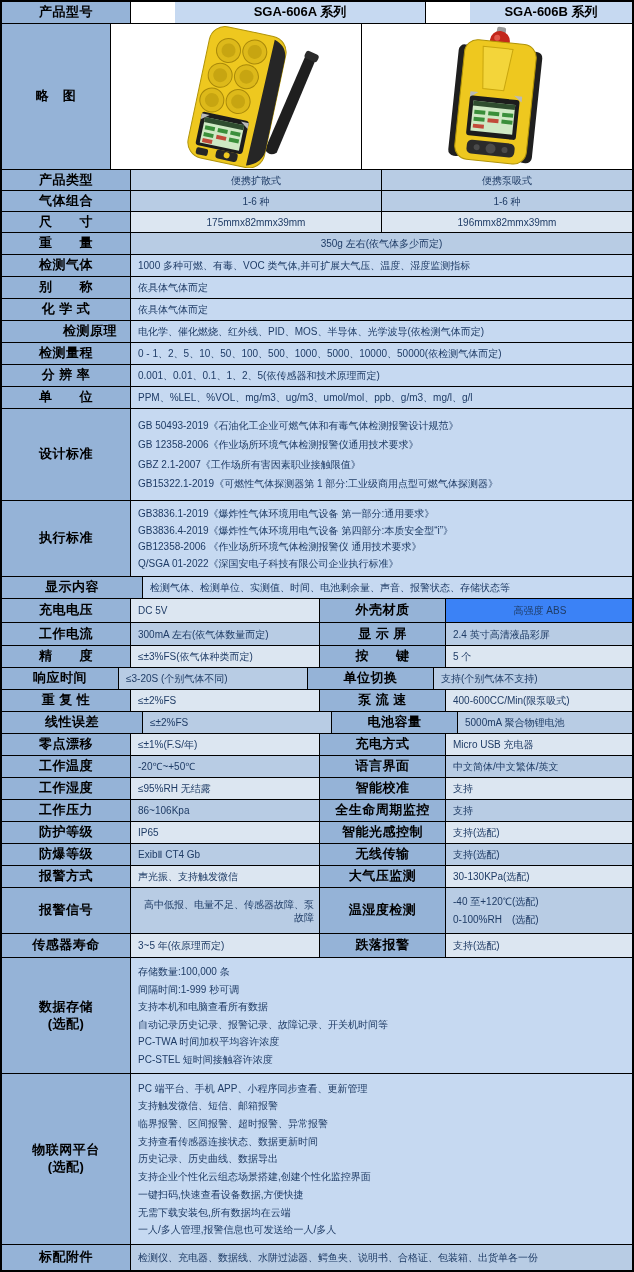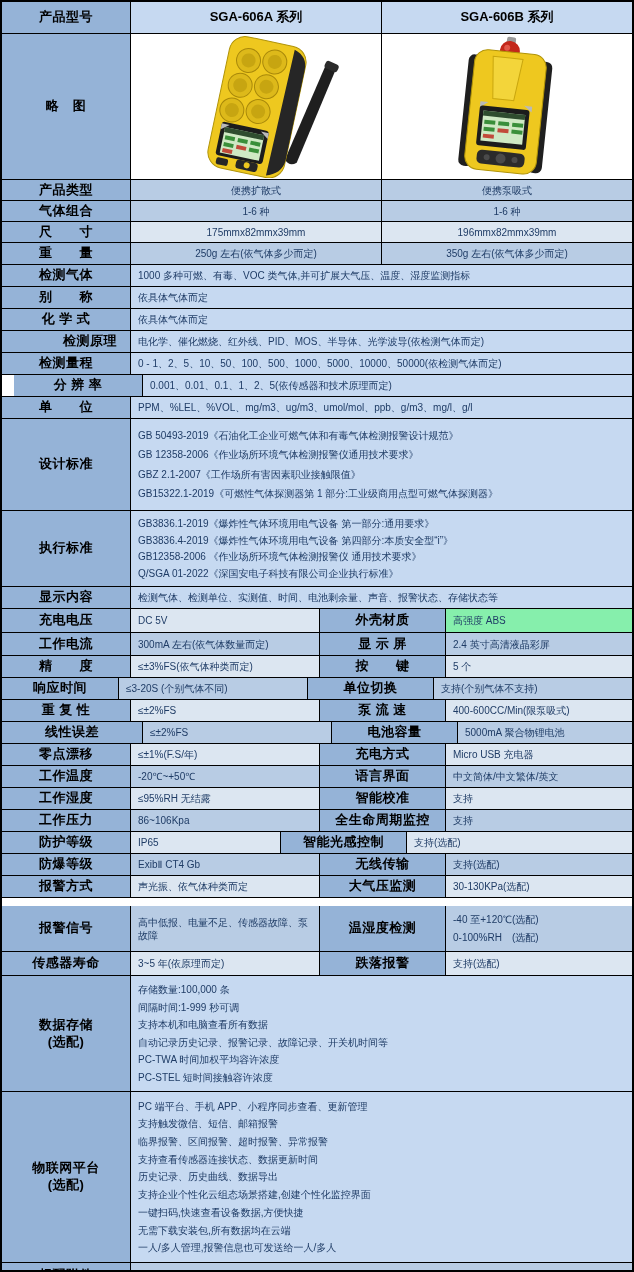--- a/index.html
+++ b/index.html
@@ -20,40 +20,40 @@
   .lab{
     font-weight:bold;color:#000;font-size:13px;line-height:1.3;
     flex-direction:column;text-align:center;letter-spacing:0.5px;
   }
   .val{color:#1f3c66;font-size:10px;line-height:1.3;text-align:center;padding:0 3px;}
   .val.bold{font-weight:bold;color:#000;font-size:13px;}
   .val.left{justify-content:flex-start;text-align:left;padding-left:7px;padding-right:5px;}
   .val.lines{flex-direction:column;align-items:stretch;justify-content:space-evenly;
     padding:3px 4px 3px 7px;text-align:left;}
   .val.lines .ln{white-space:nowrap;overflow:hidden;}
-  .val.wrap{white-space:normal;}
+  .val.wrap{white-space:normal;text-align:right;}
   .imgcell{background:#fff;}
 </style>
 </head>
 <body>
 
 <div class="spec">
-    <div class="row" style="height: 32px;">
+    <div class="row" style="height: 22px; gap: 44px;">
       <div class="cell lab" style="width: 129px; flex: 0 0 auto; background: rgb(149, 179, 215);">
         <span>产品型号</span>
       </div>
       <div class="cell val bold" style="width: 251px; flex: 0 0 auto; background: rgb(198, 217, 241);">
         <span>SGA-606A 系列</span>
       </div>
       <div class="cell val bold" style="flex: 1 1 0%; background: rgb(198, 217, 241);">
         <span>SGA-606B 系列</span>
       </div>
     </div>
     <div class="row" style="height: 146px;">
-      <div class="cell lab" style="width: 129px; flex: 0 0 auto; background: rgb(149, 179, 215);">
+      <div class="cell lab" style="width: 109px; flex: 0 0 auto; background: rgb(149, 179, 215);">
         <span>略　图</span>
       </div>
       <div class="cell imgcell" style="width: 251px; flex: 0 0 auto;">
   <svg width="240" height="142" viewBox="0 0 240 142">
     <g transform="rotate(12 120 71)">
       <g transform="rotate(13 172 70)">
         <path d="M167 14 q6 -5 11 0 l4 102 q-5 7 -12 2 z" fill="#1f1f1f"></path>
         <rect x="166" y="10" width="14" height="8" rx="3" fill="#2b2b2b"></rect>
       </g>
       <rect x="82" y="4" width="78" height="134" rx="16" fill="#eec81f" stroke="#b09308"></rect>
@@ -160,23 +160,20 @@
         <span>175mmx82mmx39mm</span>
       </div>
       <div class="cell val" style="flex: 1 1 0%; background: rgb(220, 230, 241);">
         <span>196mmx82mmx39mm</span>
       </div>
     </div>
     <div class="row" style="height: 22px;">
       <div class="cell lab" style="width: 129px; flex: 0 0 auto; background: rgb(149, 179, 215);">
         <span>重　　量</span>
       </div>
-      <div class="cell val" style="width: 251px; flex: 0 0 auto; background: rgb(184, 204, 228);">
-        <span>250g 左右(依气体多少而定)</span>
-      </div>
       <div class="cell val" style="flex: 1 1 0%; background: rgb(184, 204, 228);">
         <span>350g 左右(依气体多少而定)</span>
       </div>
     </div>
     <div class="row" style="height: 22px;">
       <div class="cell lab" style="width: 129px; flex: 0 0 auto; background: rgb(149, 179, 215);">
         <span>检测气体</span>
       </div>
       <div class="cell val left" style="flex: 1 1 0%; background: rgb(198, 217, 241);">
         <span>1000 多种可燃、有毒、VOC 类气体,并可扩展大气压、温度、湿度监测指标</span>
@@ -207,21 +204,21 @@
       </div>
     </div>
     <div class="row" style="height: 22px;">
       <div class="cell lab" style="width: 129px; flex: 0 0 auto; background: rgb(149, 179, 215);">
         <span>检测量程</span>
       </div>
       <div class="cell val left" style="flex: 1 1 0%; background: rgb(198, 217, 241);">
         <span>0 - 1、2、5、10、50、100、500、1000、5000、10000、50000(依检测气体而定)</span>
       </div>
     </div>
-    <div class="row" style="height: 22px; padding-left: 12px;">
+    <div class="row" style="height: 22px;">
       <div class="cell lab" style="width: 129px; flex: 0 0 auto; background: rgb(149, 179, 215);">
         <span>分 辨 率</span>
       </div>
       <div class="cell val left" style="flex: 1 1 0%; background: rgb(198, 217, 241);">
         <span>0.001、0.01、0.1、1、2、5(依传感器和技术原理而定)</span>
       </div>
     </div>
     <div class="row" style="height: 22px;">
       <div class="cell lab" style="width: 129px; flex: 0 0 auto; background: rgb(149, 179, 215);">
         <span>单　　位</span>
@@ -246,38 +243,38 @@
         <span>执行标准</span>
       </div>
       <div class="cell val lines" style="flex: 1 1 0%; background: rgb(198, 217, 241);">
         <div class="ln">GB3836.1-2019《爆炸性气体环境用电气设备 第一部分:通用要求》</div>
         <div class="ln">GB3836.4-2019《爆炸性气体环境用电气设备 第四部分:本质安全型“i”》</div>
         <div class="ln">GB12358-2006 《作业场所环境气体检测报警仪 通用技术要求》</div>
         <div class="ln">Q/SGA 01-2022《深国安电子科技有限公司企业执行标准》</div>
       </div>
     </div>
     <div class="row" style="height: 22px;">
-      <div class="cell lab" style="width: 129px; flex: 0 0 auto; background: rgb(149, 179, 215);">
+      <div class="cell lab" style="width: 141px; flex: 0 0 auto; background: rgb(149, 179, 215);">
         <span>显示内容</span>
       </div>
       <div class="cell val left" style="flex: 1 1 0%; background: rgb(198, 217, 241);">
         <span>检测气体、检测单位、实测值、时间、电池剩余量、声音、报警状态、存储状态等</span>
       </div>
     </div>
     <div class="row" style="height: 24px;">
       <div class="cell lab" style="width: 129px; flex: 0 0 auto; background: rgb(149, 179, 215);">
         <span>充电电压</span>
       </div>
       <div class="cell val left wrap" style="width: 189px; flex: 0 0 auto; background: rgb(220, 230, 241);">
         <span>DC 5V</span>
       </div>
       <div class="cell lab" style="width: 126px; flex: 0 0 auto; background: rgb(149, 179, 215);">
         <span>外壳材质</span>
       </div>
-      <div class="cell val left" style="flex: 1 1 0%; background: #86efac;">
+      <div class="cell val left" style="flex: 1 1 0%; background: #3b82f6; justify-content: center;">
         <span>高强度 ABS</span>
       </div>
     </div>
     <div class="row" style="height: 23px;">
       <div class="cell lab" style="width: 129px; flex: 0 0 auto; background: rgb(149, 179, 215);">
         <span>工作电流</span>
       </div>
       <div class="cell val left wrap" style="width: 189px; flex: 0 0 auto; background: rgb(184, 204, 228);">
         <span>300mA 左右(依气体数量而定)</span>
       </div>
@@ -397,21 +394,21 @@
         <span>全生命周期监控</span>
       </div>
       <div class="cell val left" style="flex: 1 1 0%; background: rgb(184, 204, 228);">
         <span>支持</span>
       </div>
     </div>
     <div class="row" style="height: 22px;">
       <div class="cell lab" style="width: 129px; flex: 0 0 auto; background: rgb(149, 179, 215);">
         <span>防护等级</span>
       </div>
-      <div class="cell val left wrap" style="width: 150px; flex: 0 0 auto; background: rgb(220, 230, 241);">
+      <div class="cell val left wrap" style="width: 189px; flex: 0 0 auto; background: rgb(220, 230, 241);">
         <span>IP65</span>
       </div>
       <div class="cell lab" style="width: 126px; flex: 0 0 auto; background: rgb(149, 179, 215);">
         <span>智能光感控制</span>
       </div>
       <div class="cell val left" style="flex: 1 1 0%; background: rgb(220, 230, 241);">
         <span>支持(选配)</span>
       </div>
     </div>
     <div class="row" style="height: 22px;">
@@ -426,30 +423,30 @@
       </div>
       <div class="cell val left" style="flex: 1 1 0%; background: rgb(184, 204, 228);">
         <span>支持(选配)</span>
       </div>
     </div>
     <div class="row" style="height: 22px;">
       <div class="cell lab" style="width: 129px; flex: 0 0 auto; background: rgb(149, 179, 215);">
         <span>报警方式</span>
       </div>
       <div class="cell val left wrap" style="width: 189px; flex: 0 0 auto; background: rgb(220, 230, 241);">
-        <span>声光振、依气体种类而定</span>
+        <span>声光振、支持触发微信</span>
       </div>
       <div class="cell lab" style="width: 126px; flex: 0 0 auto; background: rgb(149, 179, 215);">
         <span>大气压监测</span>
       </div>
       <div class="cell val left" style="flex: 1 1 0%; background: rgb(220, 230, 241);">
         <span>30-130KPa(选配)</span>
       </div>
     </div>
-    <div class="row" style="height: 46px; margin-top: 8px;">
+    <div class="row" style="height: 46px;">
       <div class="cell lab" style="width: 129px; flex: 0 0 auto; background: rgb(149, 179, 215);">
         <span>报警信号</span>
       </div>
       <div class="cell val left wrap" style="width: 189px; flex: 0 0 auto; background: rgb(184, 204, 228);">
         <span>高中低报、电量不足、传感器故障、泵故障</span>
       </div>
       <div class="cell lab" style="width: 126px; flex: 0 0 auto; background: rgb(149, 179, 215);">
         <span>温湿度检测</span>
       </div>
       <div class="cell val lines" style="flex: 1 1 0%; background: rgb(184, 204, 228);">

